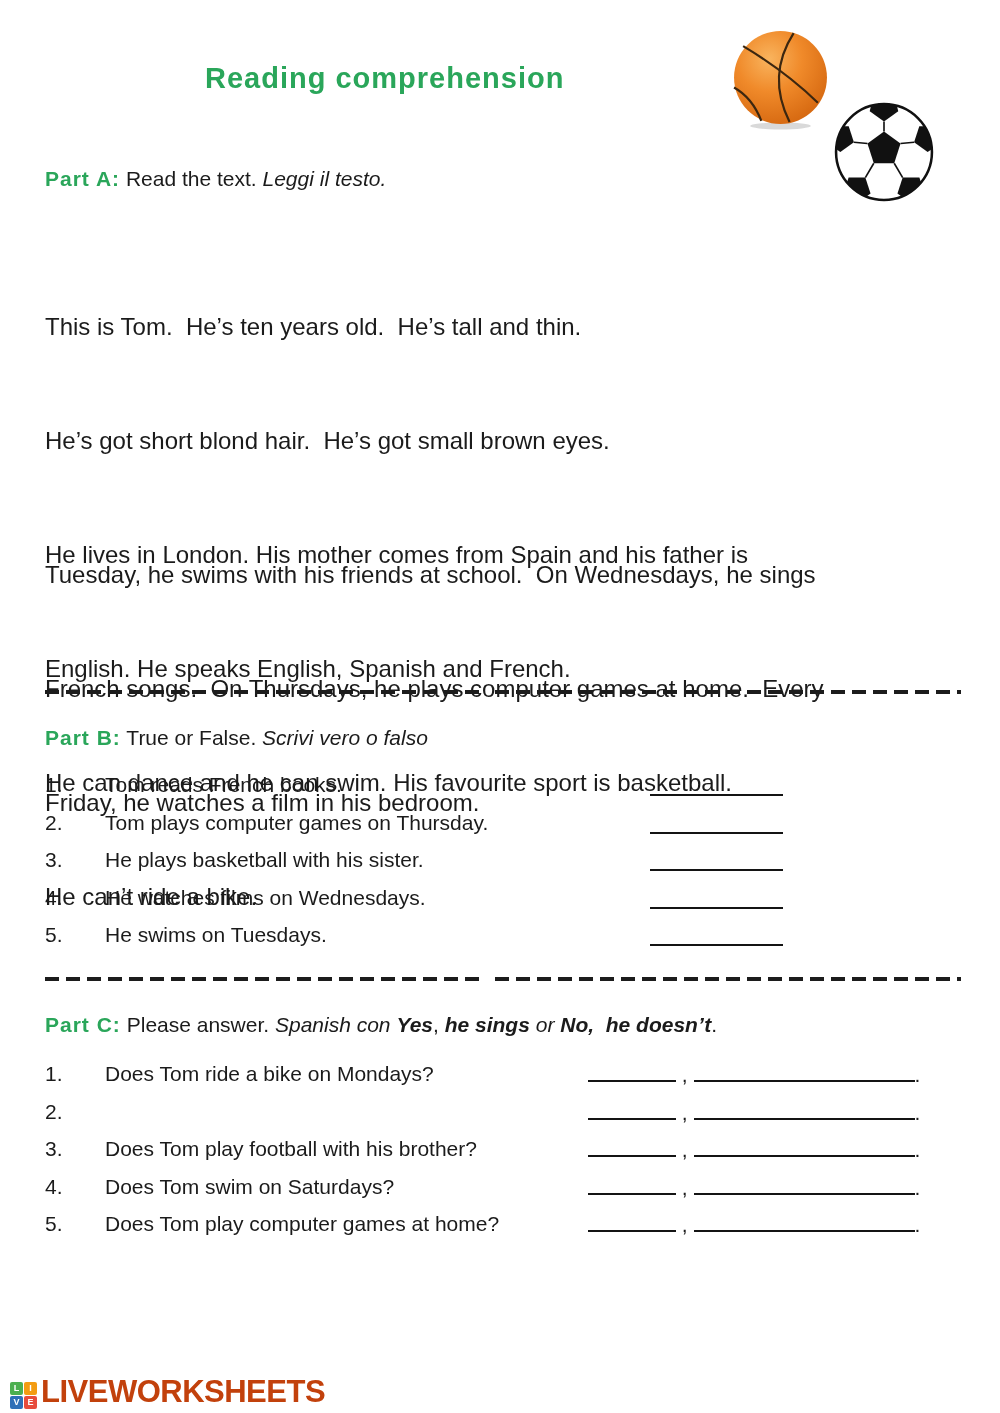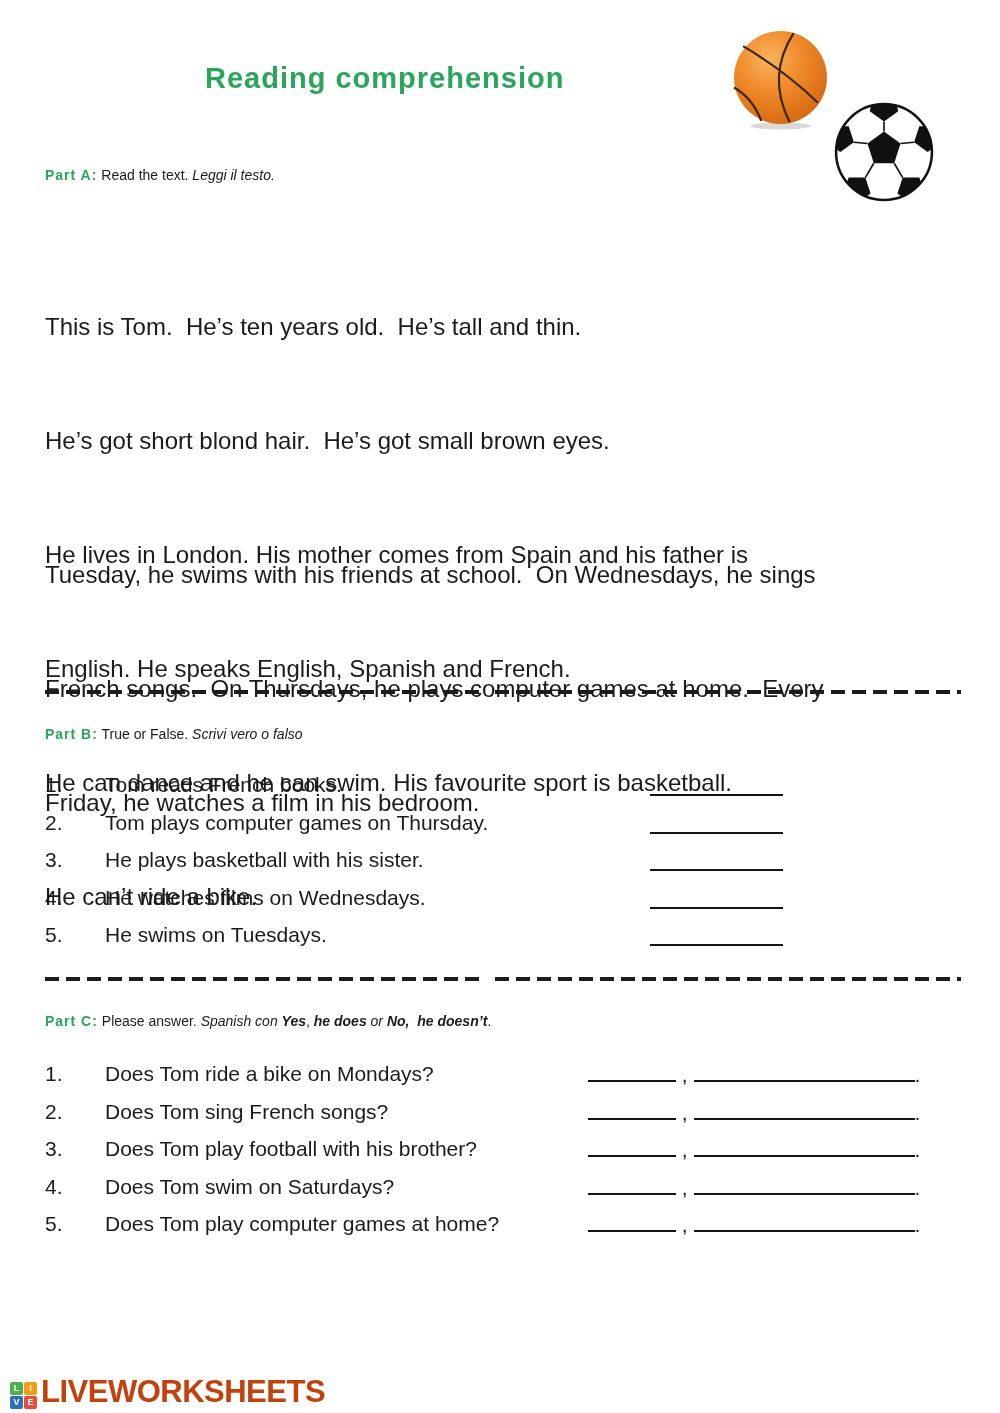--- a/index.html
+++ b/index.html
@@ -19,21 +19,21 @@
   
   .title {
     position:absolute; left:205px; top:62px;
     font-size:29px; font-weight:bold; color:#2aa65a;
     letter-spacing:1px; white-space:pre;
   }
   .basketball { position:absolute; left:730px; top:28px; width:101px; height:103px; }
   .soccer     { position:absolute; left:833px; top:100px; width:102px; height:104px; }
 
   
-  .part-line { position:absolute; left:45px; font-size:14px; white-space:pre; }
+  .part-line { position:absolute; left:45px; font-size:21px; white-space:pre; }
   .part-line .label { font-weight:bold; color:#2aa65a; letter-spacing:1px; }
   #partA-line { top:167px; }
   #partB-line { top:726px; }
   #partC-line { top:1013px; }
 
   
   .para { position:absolute; left:45px; font-size:24px; line-height:38px; white-space:pre; }
   #para1 { top:232px; }
   #para2 { top:480px; }
 
@@ -168,31 +168,30 @@
       <span class="q">He swims on Tuesdays.</span>
       <span class="blank blank-b"></span>
     </div>
   </div>
 
   <div class="sep" id="sep2">
       <span class="seg a"></span>
       <span class="seg b"></span>
     </div>
 
-  <div class="part-line" id="partC-line"><span class="label">Part C:</span> <span>Please answer.</span> <span class="it">Spanish con</span> <span class="bi">Yes</span><span>,</span> <span class="bi">he does</span> <span class="it">or</span> <span class="bi">No,</span>  <span class="bi">he doesn’t</span><span>.</span></div>
+  <div class="part-line" id="partC-line"><span class="label">Part C:</span> <span>Please answer.</span> <span class="it">Spanish con</span> <span class="bi">Yes</span><span>,</span> <span class="bi">he sings</span> <span class="it">or</span> <span class="bi">No,</span>  <span class="bi">he doesn’t</span><span>.</span></div>
 
   <div class="qlist" id="partC-list">
     <div class="qrow">
       <span class="num">1.</span>
       <span class="q">Does Tom ride a bike on Mondays?</span>
       <span class="ans"><span class="blank short"></span> <span>,</span> <span class="blank long"></span><span>.</span></span>
     </div>
     <div class="qrow">
       <span class="num">2.</span>
-      <span class="q">Does Tom sing French songs?</span>
       <span class="ans"><span class="blank short"></span> <span>,</span> <span class="blank long"></span><span>.</span></span>
     </div>
     <div class="qrow">
       <span class="num">3.</span>
       <span class="q">Does Tom play football with his brother?</span>
       <span class="ans"><span class="blank short"></span> <span>,</span> <span class="blank long"></span><span>.</span></span>
     </div>
     <div class="qrow">
       <span class="num">4.</span>
       <span class="q">Does Tom swim on Saturdays?</span>

